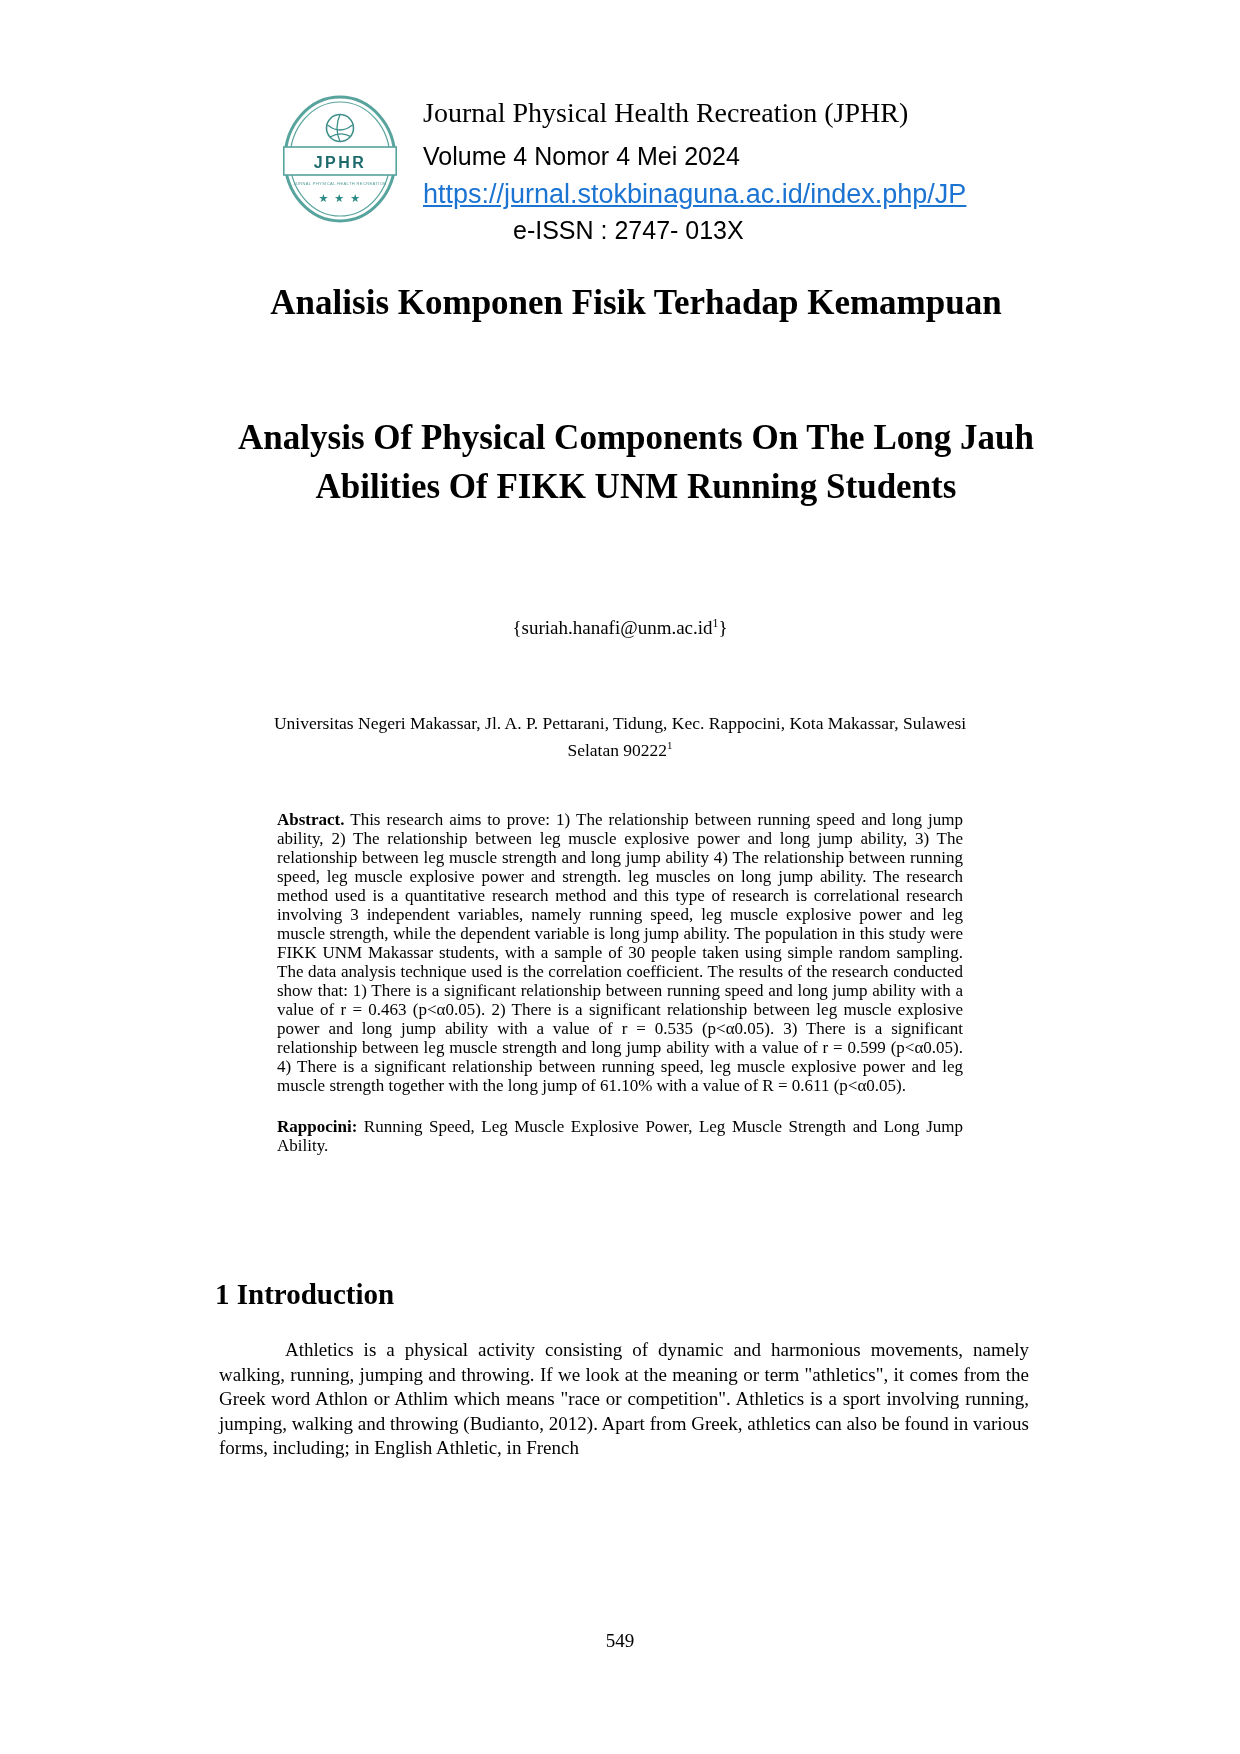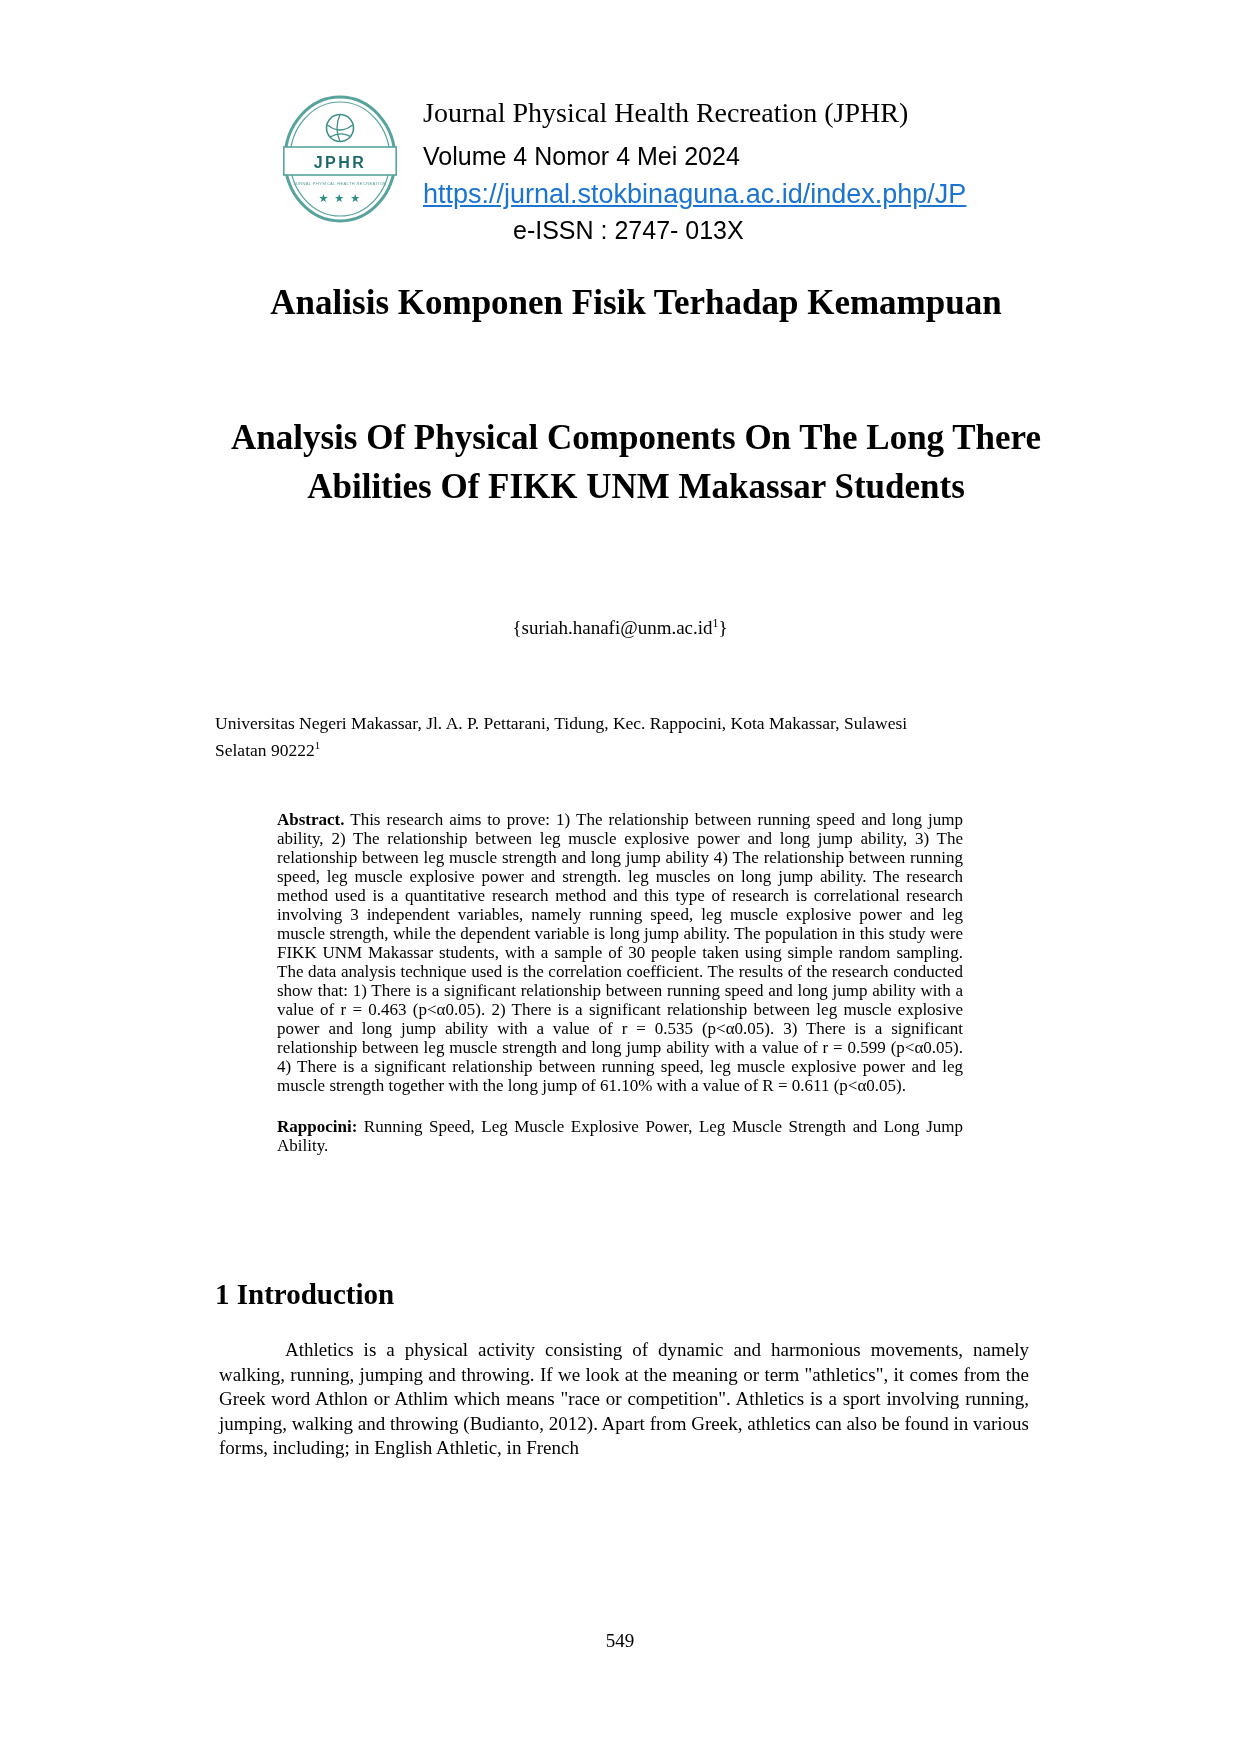--- a/index.html
+++ b/index.html
@@ -20,21 +20,21 @@
   
   .title-id, .title-en {
     position:absolute; left:16px; width:100%; text-align:center;
     font-size:35px; font-weight:bold; line-height:49px; margin:0;
   }
   .title-id { top:278px; }
   .title-en { top:413px; }
   
   .author      { position:absolute; top:566px; left:0; width:100%; text-align:center; font-size:20px; }
   .email       { position:absolute; top:617px; left:0; width:100%; text-align:center; font-size:19px; }
-  .affiliation { position:absolute; top:710px; left:215px; width:810px; 
+  .affiliation { position:absolute; top:710px; left:215px; width:810px; text-align:center;
                  font-size:17.5px; line-height:27px; }
   sup { font-size:62%; vertical-align:super; line-height:0; }
   
   .abstract-block { position:absolute; top:810px; left:277px; width:686px; }
   .abs-text { margin:0; font-size:17px; line-height:19px; text-align:justify; }
   .keywords-para { margin-top:22px; }
   .lbl { font-weight:bold; }
   
   .intro-heading { position:absolute; top:1278px; left:215px; margin:0; font-size:29px; font-weight:bold; }
   .body-para { position:absolute; top:1334px; left:215px; width:810px; margin:4px;
@@ -68,21 +68,21 @@
     <div class="header-text">
       <div class="jtitle">Journal Physical Health Recreation (JPHR)</div>
       <div class="jvol">Volume 4 Nomor 4 Mei 2024</div>
       <a class="jurl" href="#">https://jurnal.stokbinaguna.ac.id/index.php/JP</a>
       <div class="jissn">e-ISSN : 2747- 013X</div>
     </div>
   </header>
 
   <h1 class="title-id"><span>Analisis Komponen Fisik Terhadap Kemampuan</span><br></h1>
 
-  <h1 class="title-en"><span>Analysis Of Physical Components On The Long There</span><br><span>Abilities Of FIKK UNM Makassar Students</span></h1>
+  <h1 class="title-en"><span>Analysis Of Physical Components On The Long Jauh</span><br><span>Abilities Of FIKK UNM Running Students</span></h1>
 
 
   <div class="email"><span>{suriah.hanafi@unm.ac.id</span><sup>1</sup><span>}</span></div>
 
   <div class="affiliation"><span>Universitas Negeri Makassar, Jl. A. P. Pettarani, Tidung, Kec. Rappocini, Kota Makassar, Sulawesi</span><br><span>Selatan 90222</span><sup>1</sup></div>
 
   <section class="abstract-block">
     <p class="abs-text"><span class="lbl">Abstract.</span><span> This research aims to prove: 1) The relationship between running speed and long jump ability, 2) The relationship between leg muscle explosive power and long jump ability, 3) The relationship between leg muscle strength and long jump ability 4) The relationship between running speed, leg muscle explosive power and strength. leg muscles on long jump ability. The research method used is a quantitative research method and this type of research is correlational research involving 3 independent variables, namely running speed, leg muscle explosive power and leg muscle strength, while the dependent variable is long jump ability. The population in this study were FIKK UNM Makassar students, with a sample of 30 people taken using simple random sampling. The data analysis technique used is the correlation coefficient. The results of the research conducted show that: 1) There is a significant relationship between running speed and long jump ability with a value of r = 0.463 (p&lt;α0.05). 2) There is a significant relationship between leg muscle explosive power and long jump ability with a value of r = 0.535 (p&lt;α0.05). 3) There is a significant relationship between leg muscle strength and long jump ability with a value of r = 0.599 (p&lt;α0.05). 4) There is a significant relationship between running speed, leg muscle explosive power and leg muscle strength together with the long jump of 61.10% with a value of R = 0.611 (p&lt;α0.05).</span></p>
     <p class="abs-text keywords-para"><span class="lbl">Rappocini:</span><span> Running Speed, Leg Muscle Explosive Power, Leg Muscle Strength and Long Jump Ability.</span></p>
   </section>

